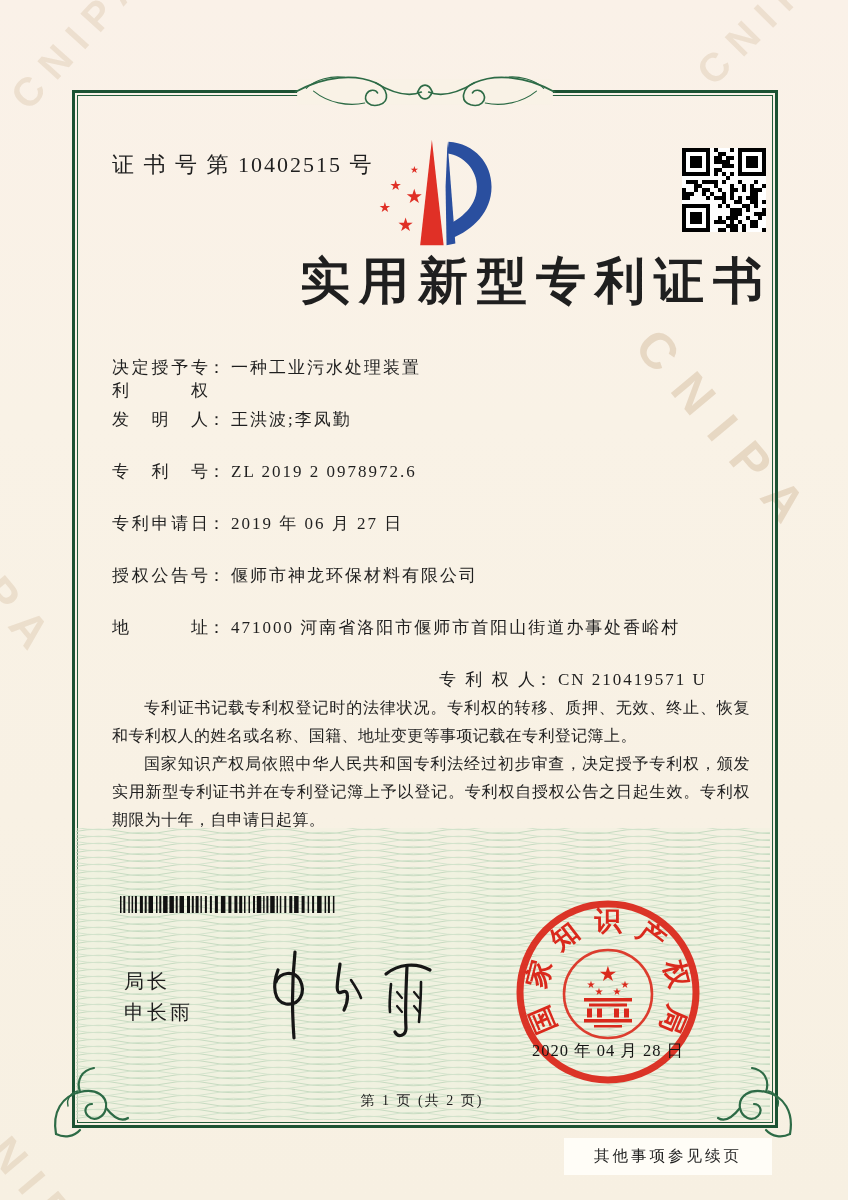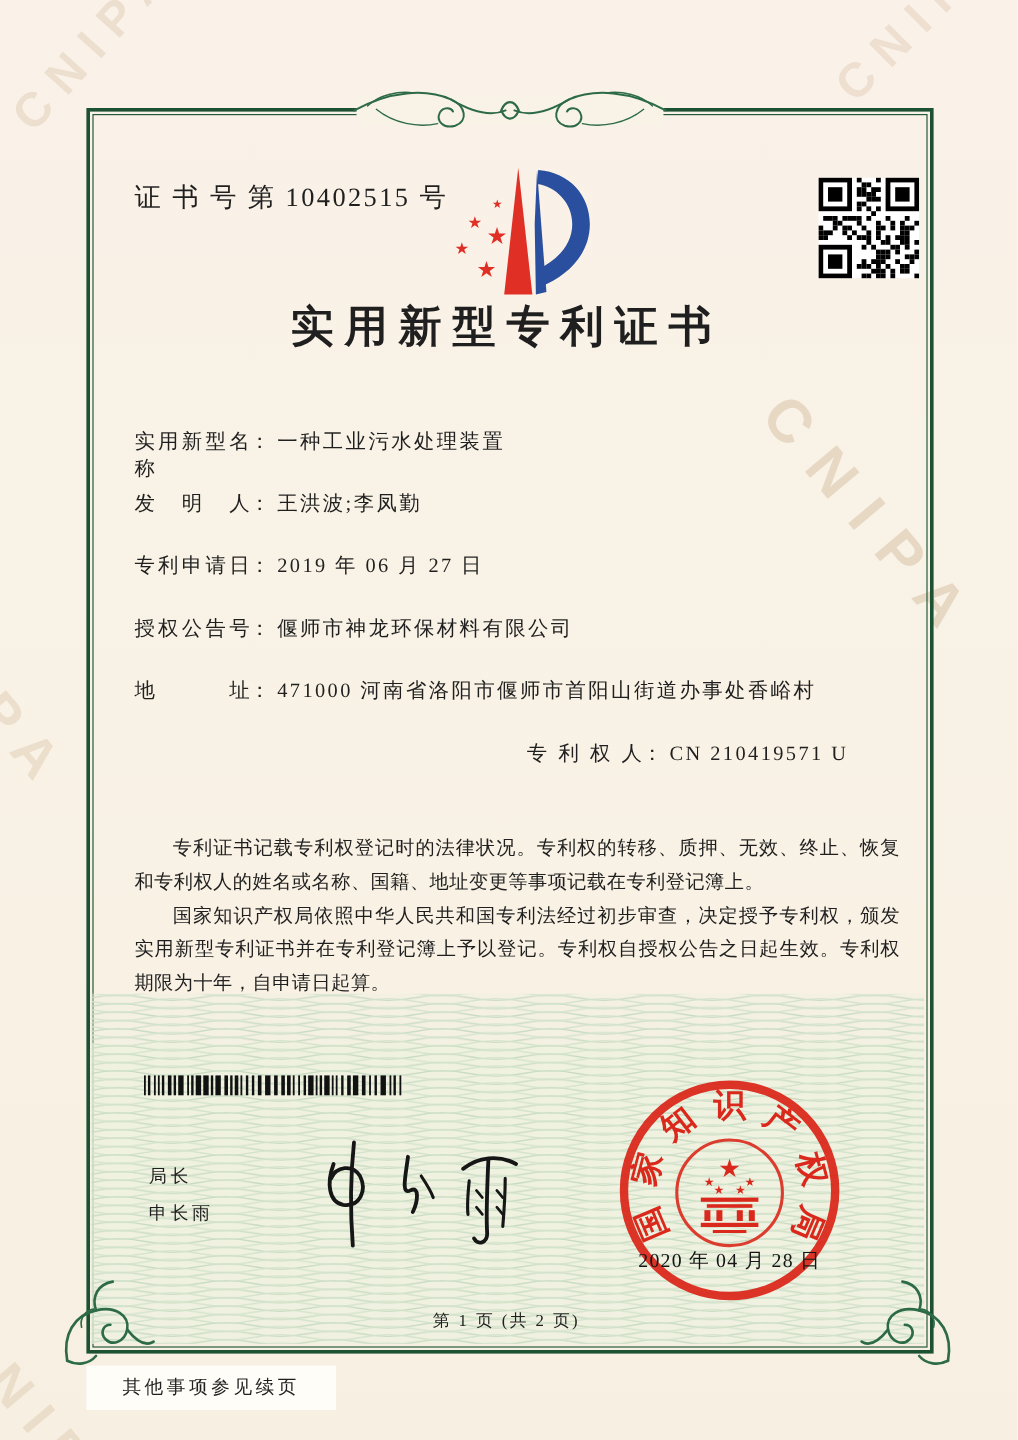--- a/index.html
+++ b/index.html
@@ -14,40 +14,40 @@
   .frame-inner{position:absolute;left:2px;top:2px;right:2px;bottom:2px;border:1px solid #235c3b;}
   
   .wm{font-family:"Liberation Sans",sans-serif;font-weight:bold;color:#d9c3a8;z-index:1;white-space:nowrap;transform-origin:left top;}
   .wm1{left:668px;top:318px;font-size:50px;letter-spacing:20px;transform:rotate(50deg);opacity:.55;}
   .wm2{left:-70px;top:468px;font-size:46px;letter-spacing:16px;transform:rotate(50deg);opacity:.40;}
   .wm3{left:2px;top:88px;font-size:40px;letter-spacing:12px;transform:rotate(-48deg);opacity:.38;}
   .wm4{left:688px;top:62px;font-size:40px;letter-spacing:12px;transform:rotate(-45deg);opacity:.38;}
   .wm5{left:-12px;top:1092px;font-size:44px;letter-spacing:14px;transform:rotate(50deg);opacity:.42;}
   
   .certno{left:112px;top:150px;font-size:22px;letter-spacing:2px;z-index:5;}
-  .title{left:72px;top:248px;width:700px;text-align:center;font-size:36px;font-weight:700;letter-spacing:9px;z-index:5;}
+  .title{left:72px;top:248px;width:700px;text-align:right;font-size:50px;font-weight:700;letter-spacing:9px;z-index:5;}
   
   .fields{left:112px;top:356px;width:640px;z-index:5;font-size:17px;}
   .field-row{height:52px;position:relative;}
   .flabel{display:inline-block;width:96px;text-align:justify;text-align-last:justify;vertical-align:top;}
   .fcolon{margin-right:6px;}
   .fvalue{letter-spacing:2px;}
   .g2{position:absolute;left:327px;top:0;}
   
   .paras{left:112px;top:694px;width:638px;z-index:5;}
   .paras p{margin:0;font-size:16px;line-height:28px;text-align:justify;text-indent:2em;letter-spacing:.4px;}
   
   .waves{left:76px;top:828px;z-index:3;}
   .barcode{left:120px;top:896px;z-index:5;}
-  .director{left:124px;top:966px;z-index:5;font-size:15px;line-height:31px;letter-spacing:3px;}
+  .director{left:124px;top:966px;z-index:5;font-size:20px;line-height:31px;letter-spacing:3px;}
   .signature{left:248px;top:940px;z-index:5;}
   .seal{left:512px;top:896px;z-index:6;}
   .seal-date{left:508px;top:1040px;width:200px;text-align:center;font-size:16.5px;letter-spacing:1px;color:#141414;z-index:7;}
   .pageinfo{left:72px;top:1092px;width:700px;text-align:center;font-size:14px;letter-spacing:2px;z-index:5;}
-  .footnote-wrap{left:72px;top:1138px;width:700px;text-align:left;z-index:5;}
+  .footnote-wrap{left:72px;top:1138px;width:700px;text-align:right;z-index:5;}
   .footnote{display:inline-block;background:#fffdf7;padding:8px 30px;font-size:15.5px;letter-spacing:3px;}
   .orn{z-index:4;}
   .logo{left:352px;top:128px;z-index:5;}
   .qr{left:682px;top:148px;z-index:5;}
 </style>
 </head>
 <body>
 
 <span class="abs wm wm1">CNIPA</span>
 <span class="abs wm wm2">CNIPA</span>
@@ -252,22 +252,23 @@
     <rect x="60" y="4" width="20" height="20" fill="#fff"></rect>
     <rect x="64" y="8" width="12" height="12" fill="#000"></rect>
     <rect x="0" y="56" width="28" height="28" fill="#000"></rect>
     <rect x="4" y="60" width="20" height="20" fill="#fff"></rect>
     <rect x="8" y="64" width="12" height="12" fill="#000"></rect>
   </svg>
 
 <div class="abs title">实用新型专利证书</div>
 
 <div class="abs fields">
-  <div class="field-row"><span class="flabel">实用新型名称</span><span class="fcolon">：</span><span class="fvalue">一种工业污水处理装置</span></div>
+  <div class="field-row"><span class="flabel">决定授予专利权</span><span class="fcolon">：</span><span class="fvalue">一种工业污水处理装置</span></div>
   <div class="field-row"><span class="flabel">发明人</span><span class="fcolon">：</span><span class="fvalue">王洪波;李凤勤</span></div>
+  <div class="field-row"><span class="flabel">专利号</span><span class="fcolon">：</span><span class="fvalue">ZL 2019 2 0978972.6</span></div>
   <div class="field-row"><span class="flabel">专利申请日</span><span class="fcolon">：</span><span class="fvalue">2019 年 06 月 27 日</span></div>
   <div class="field-row"><span class="flabel">授权公告号</span><span class="fcolon">：</span><span class="fvalue">偃师市神龙环保材料有限公司</span></div>
   <div class="field-row"><span class="flabel">地址</span><span class="fcolon">：</span><span class="fvalue">471000 河南省洛阳市偃师市首阳山街道办事处香峪村</span></div>
   <div class="field-row">
     <span class="g2"><span class="flabel">专利权人</span><span class="fcolon">：</span><span class="fvalue">CN 210419571 U</span></span>
   </div>
 </div>
 
 <div class="abs paras">
   <p>专利证书记载专利权登记时的法律状况。专利权的转移、质押、无效、终止、恢复和专利权人的姓名或名称、国籍、地址变更等事项记载在专利登记簿上。</p>

